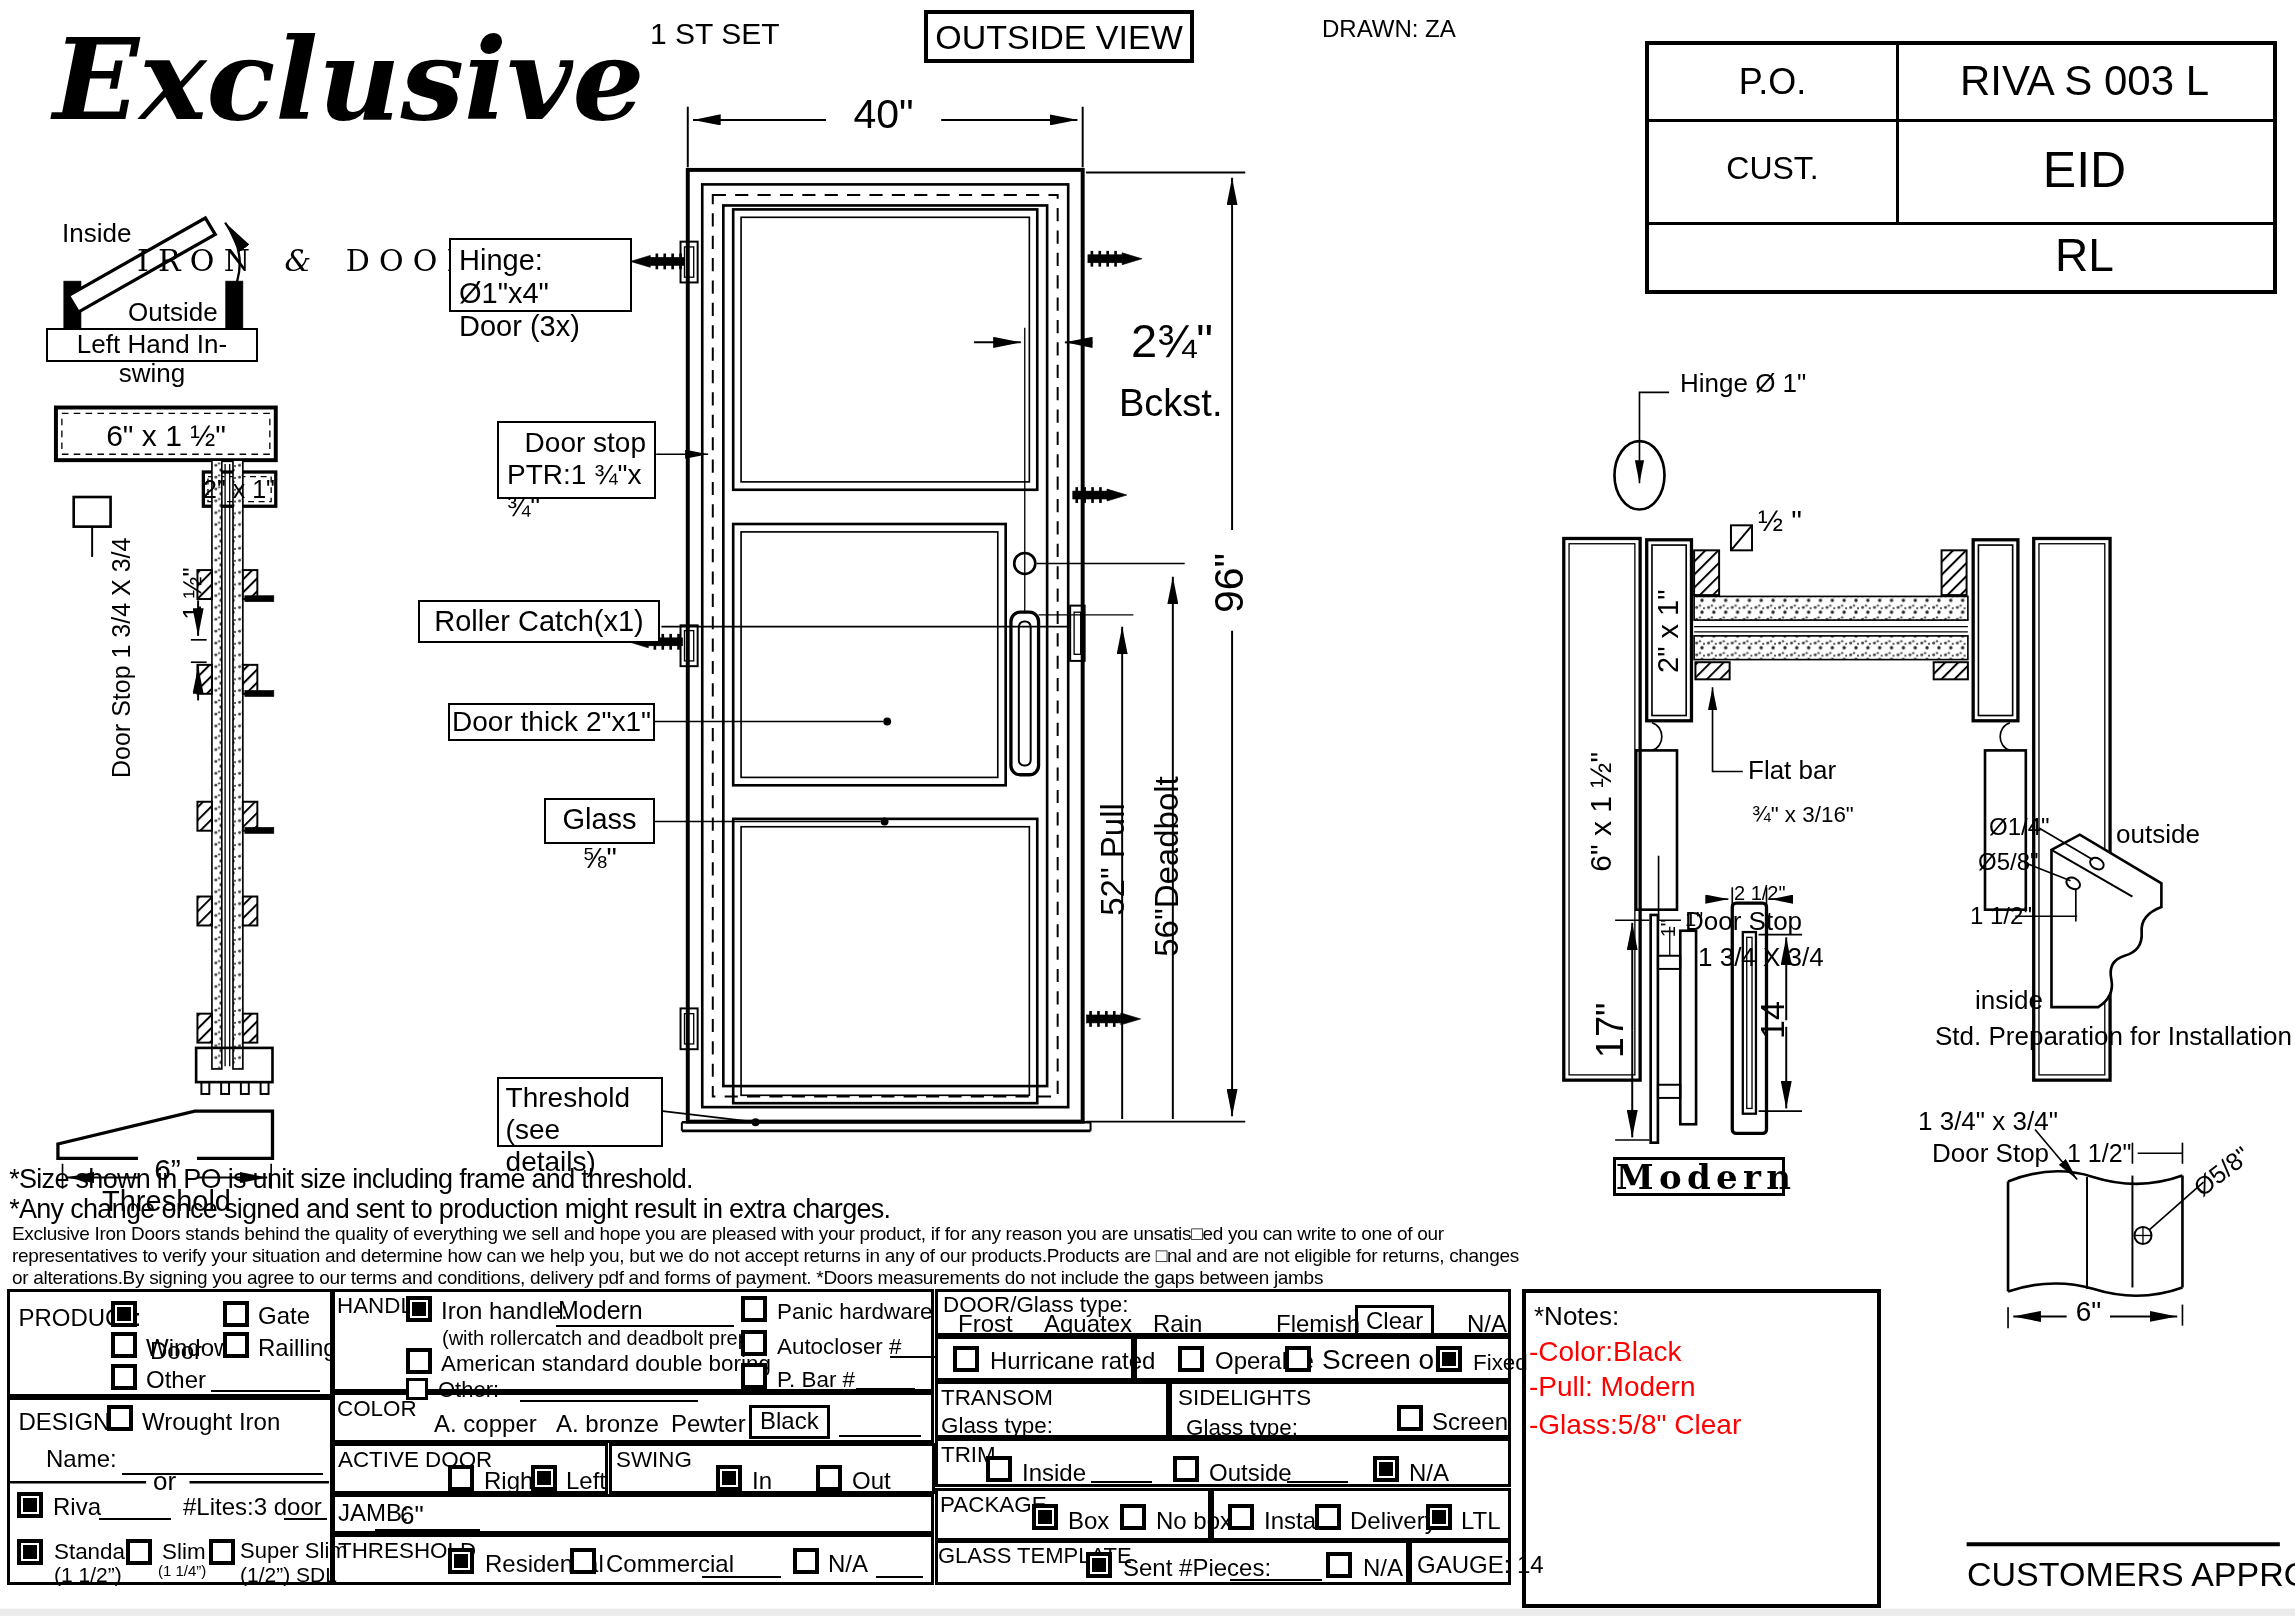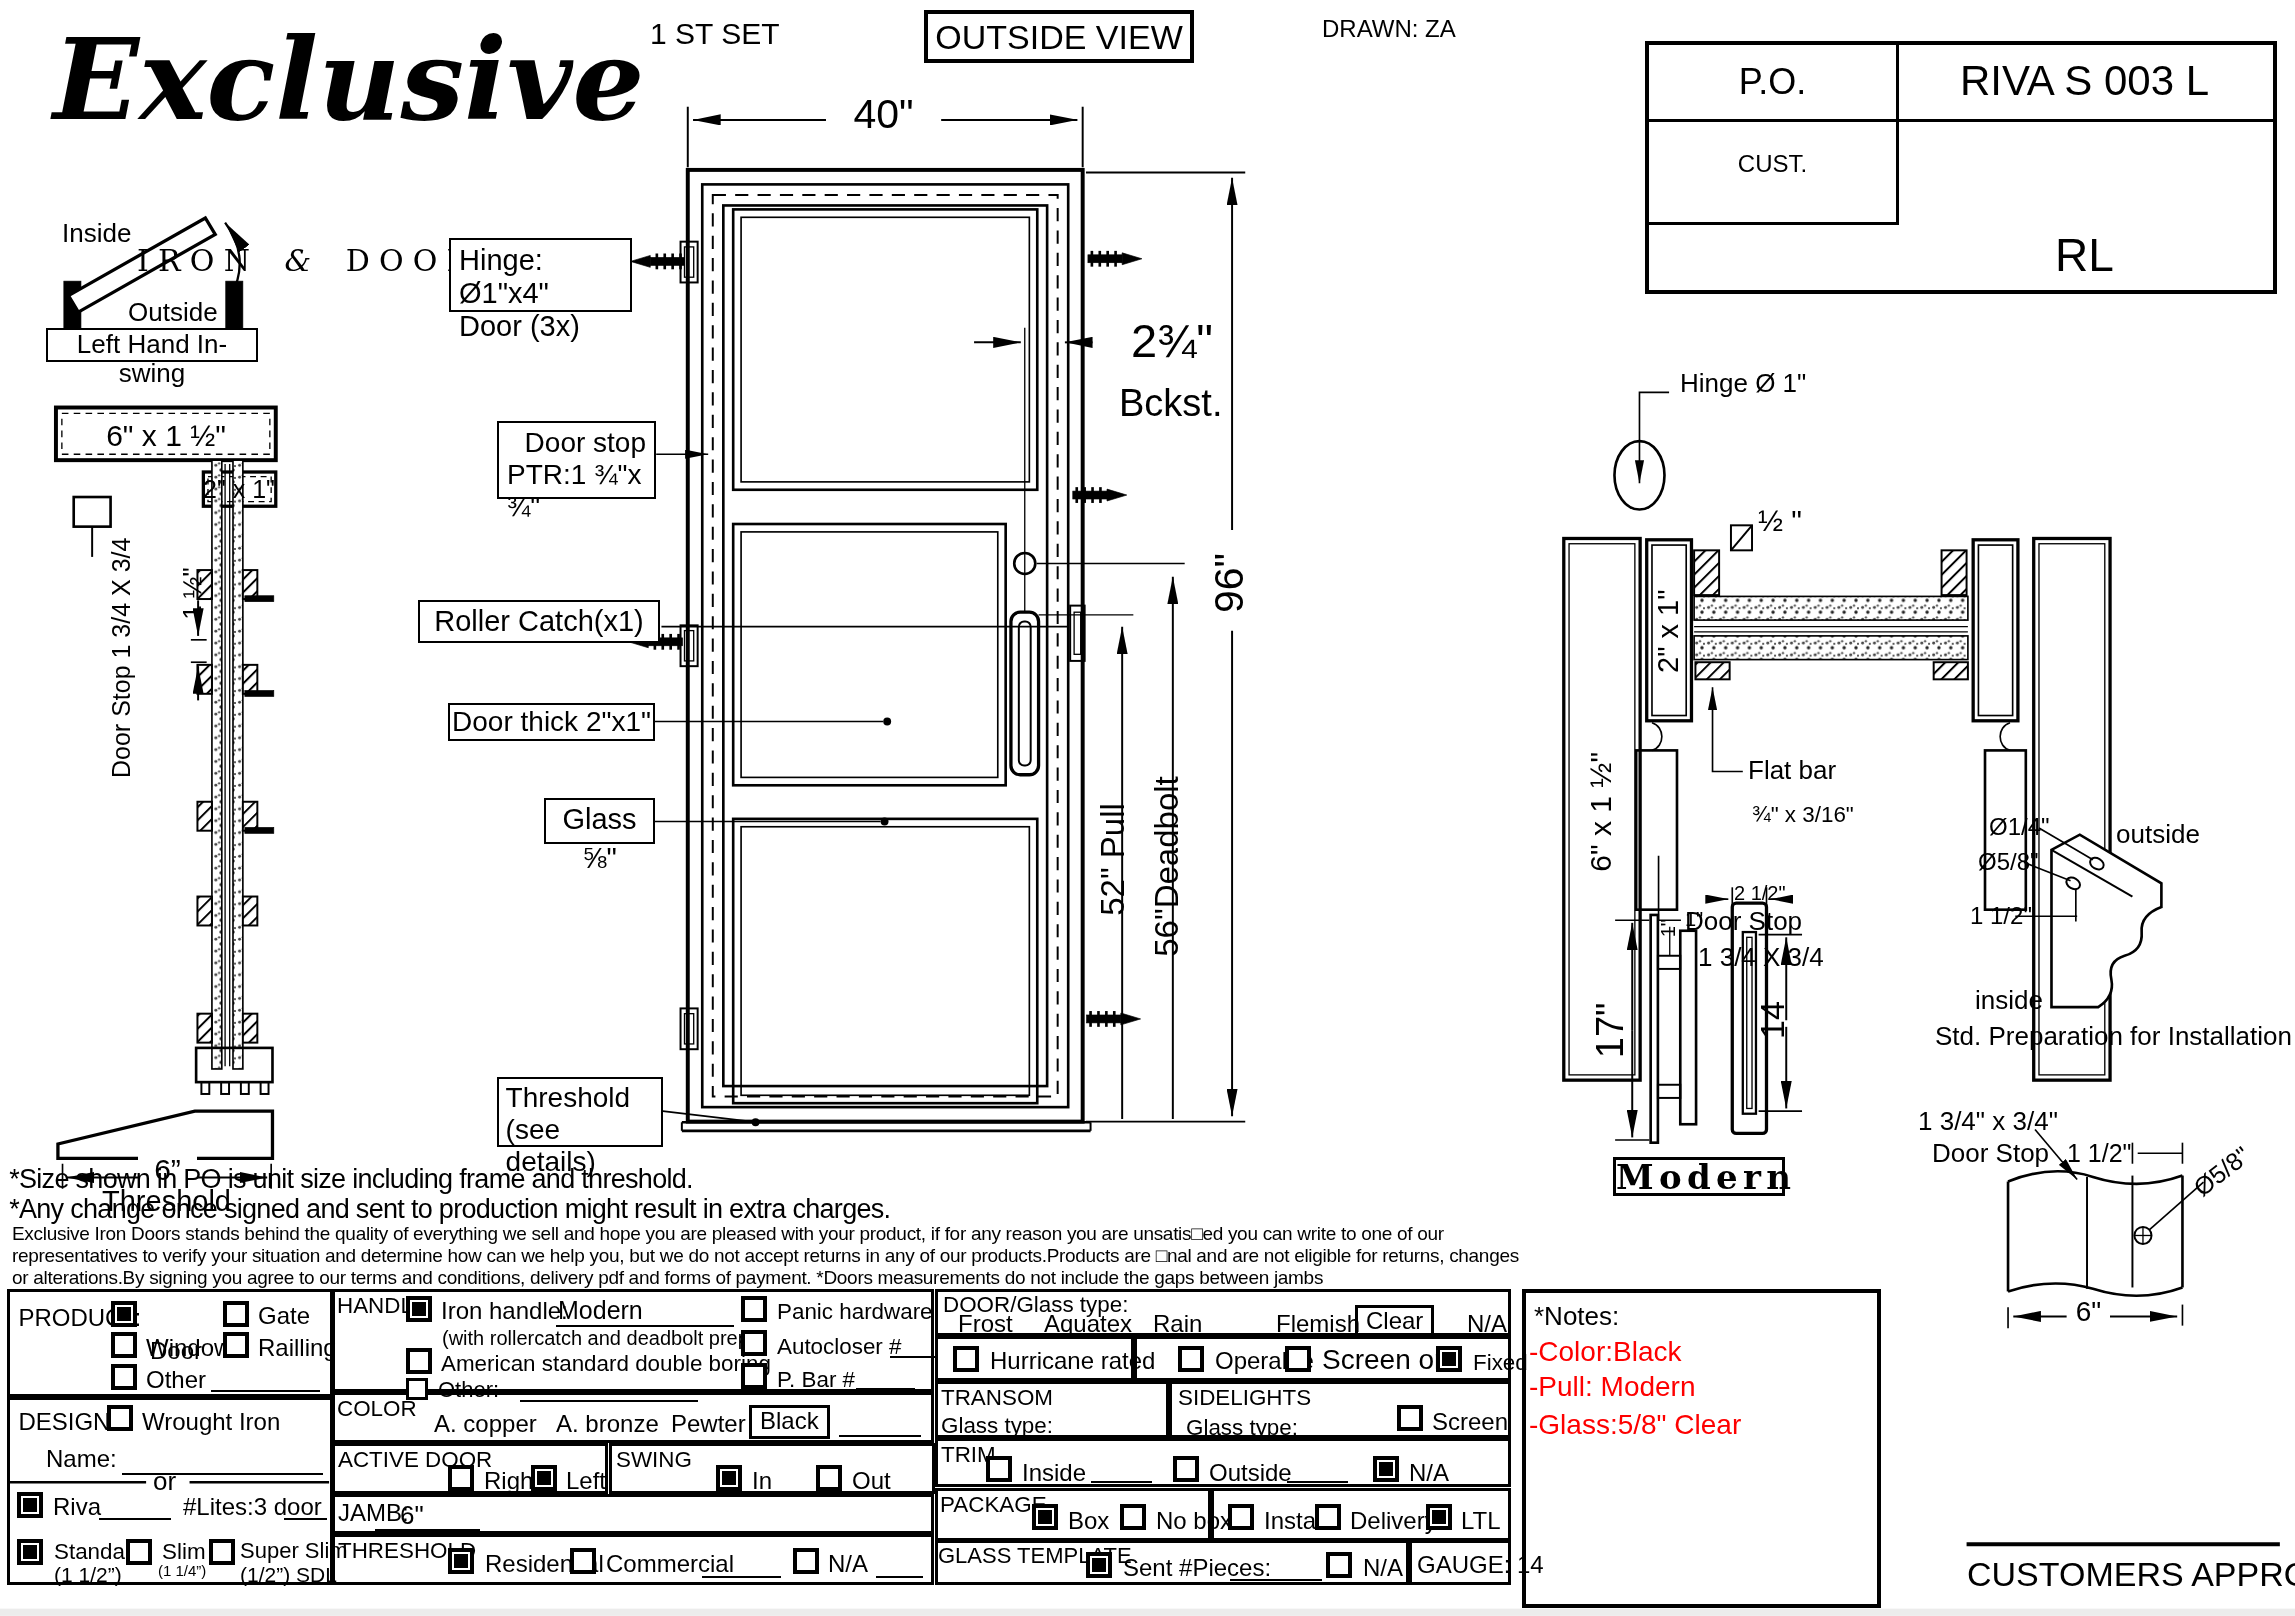--- a/index.html
+++ b/index.html
@@ -271,21 +271,24 @@
 <div class="t" style="left:1322px;top:16px;font-size:24px;">DRAWN: ZA</div>
 
 <div class="cell" style="left:1645px;top:41px;width:632px;height:253px;border-width:4px;">
   <div style="position:absolute;left:0;top:0;width:247px;height:74px;border-right:3.3px solid #000;border-bottom:3.3px solid #000;">
       <div class="t c" style="width:247px;top:17px;font-size:36px;">P.O.</div>
     </div>
   <div style="position:absolute;left:247px;top:0;width:377px;height:74px;border-bottom:3.3px solid #000;">
       <div class="t c" style="width:377px;top:12px;font-size:42px;">RIVA S 003 L</div>
     </div>
   <div style="position:absolute;left:0;top:77px;width:247px;height:100px;border-right:3.3px solid #000;border-bottom:3.3px solid #000;">
-      <div class="t c" style="width:247px;top:29px;font-size:24px;">CUST.</div>
+      <div class="t c" style="width:247px;top:29px;font-size:32px;">CUST.</div>
+    </div>
+  <div style="position:absolute;left:247px;top:77px;width:377px;height:100px;border-bottom:3.3px solid #000;">
+      <div class="t c" style="width:377px;top:20px;font-size:50px;">EID</div>
     </div>
   <div style="position:absolute;left:247px;top:180px;width:377px;height:66px;">
       <div class="t c" style="width:377px;top:5.3px;font-size:46px;">RL</div>
     </div>
 </div>
 
 <div class="t" style="left:62px;top:219px;font-size:26px;">Inside</div>
 <div class="t" style="left:128px;top:298px;font-size:26px;">Outside</div>
 <div class="bx c" style="left:46px;top:328px;width:212px;height:34px;">
   <div style="font-size:26px;line-height:29px;">Left Hand In-swing</div>

